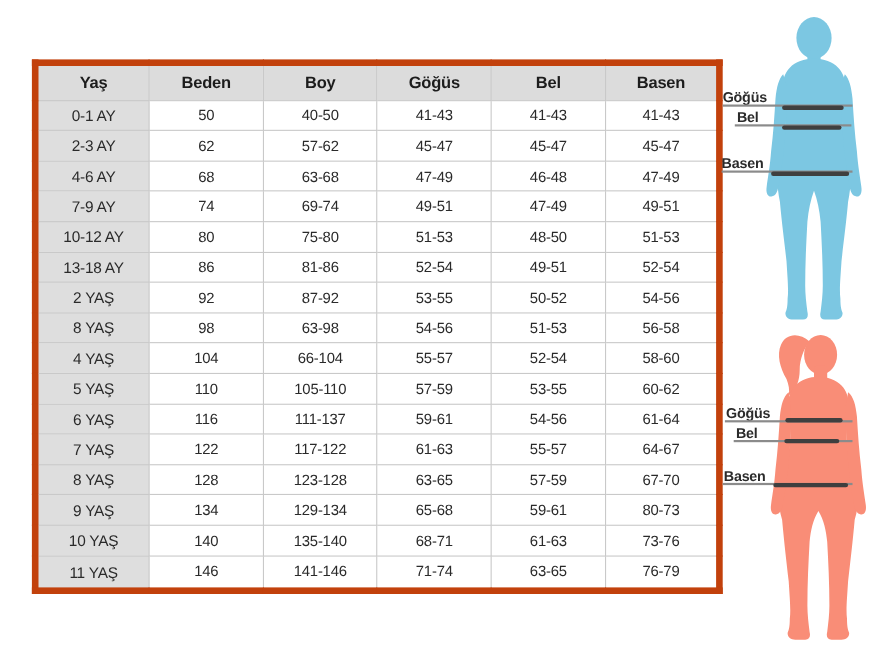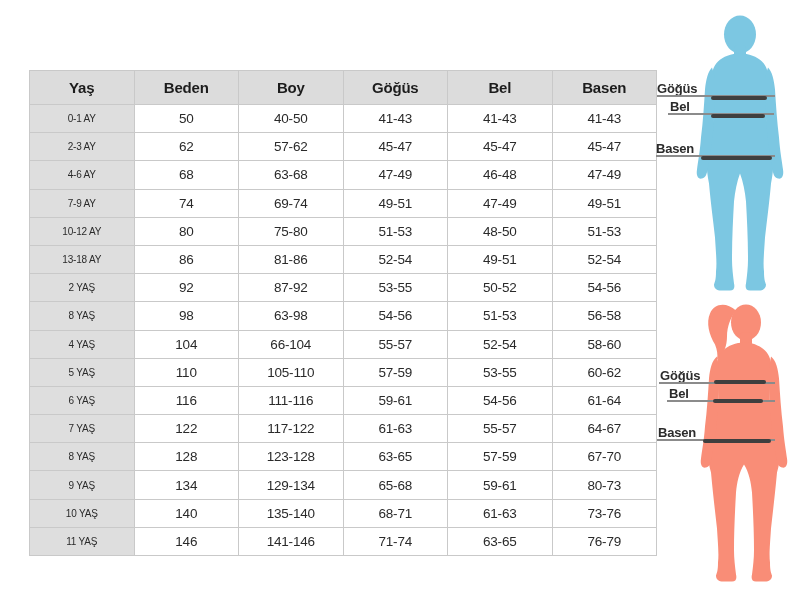--- a/index.html
+++ b/index.html
@@ -9,36 +9,35 @@
     background: #ffffff;
     font-family: "Liberation Sans", sans-serif;
     overflow: hidden;
   }
 
   
   table.size-table {
     position: absolute; left: 29px; top: 54px;
     width: 628px; height: 486px;
     border-collapse: collapse; table-layout: fixed;
-    border: 1px solid #c2410c;
-    margin-top: 16px;
+    border: 6px solid #c2410c;
   }
   .size-table th, .size-table td {
     border: 1px solid #c9c9c9;
     text-align: center; vertical-align: middle;
     padding: 0; letter-spacing: -0.2px;
   }
   .size-table thead tr { height: 34px; }
   .size-table thead th {
     background: #dcdcdc; color: #1c1c1c;
     font-size: 15px; font-weight: bold;
   }
   .size-table tbody th {
     background: #dedede; color: #2a2a2a;
-    font-size: 10px; font-weight: normal;
+    font-size: 14px; font-weight: normal;
   }
   .size-table tbody td {
     background: #ffffff; color: #2a2a2a;
     font-size: 13.5px;
   }
 
   
   .figure { position: absolute; }
   .figure-child { left: 690px; top: 13px; width: 105px; height: 283px; }
   .figure-girl  { left: 686px; top: 297px; width: 116px; height: 291px; }
@@ -167,21 +166,21 @@
           <th>5 YAŞ</th>
           <td>110</td>
           <td>105-110</td>
           <td>57-59</td>
           <td>53-55</td>
           <td>60-62</td>
         </tr>
         <tr>
           <th>6 YAŞ</th>
           <td>116</td>
-          <td>111-116</td>
+          <td>111-137</td>
           <td>59-61</td>
           <td>54-56</td>
           <td>61-64</td>
         </tr>
         <tr>
           <th>7 YAŞ</th>
           <td>122</td>
           <td>117-122</td>
           <td>61-63</td>
           <td>55-57</td>

